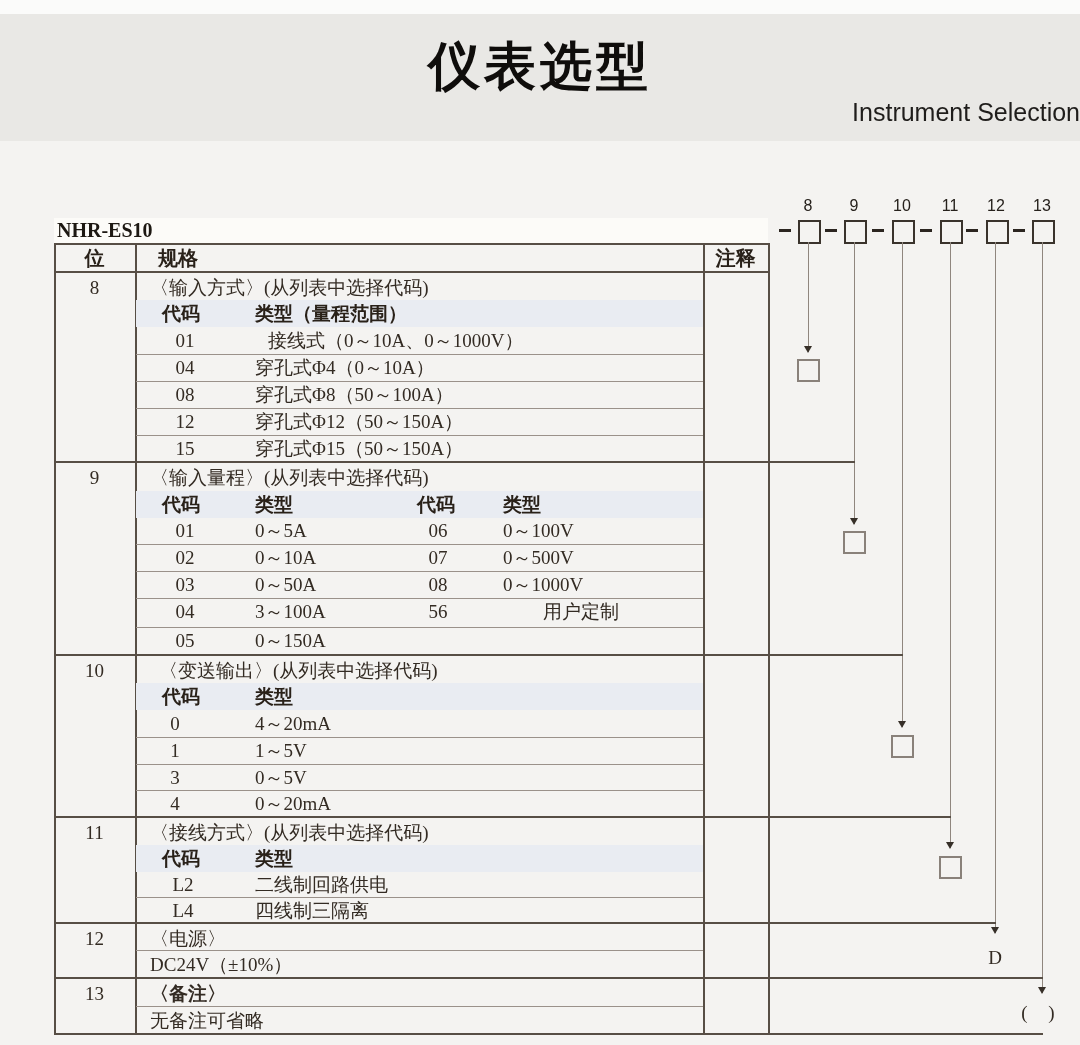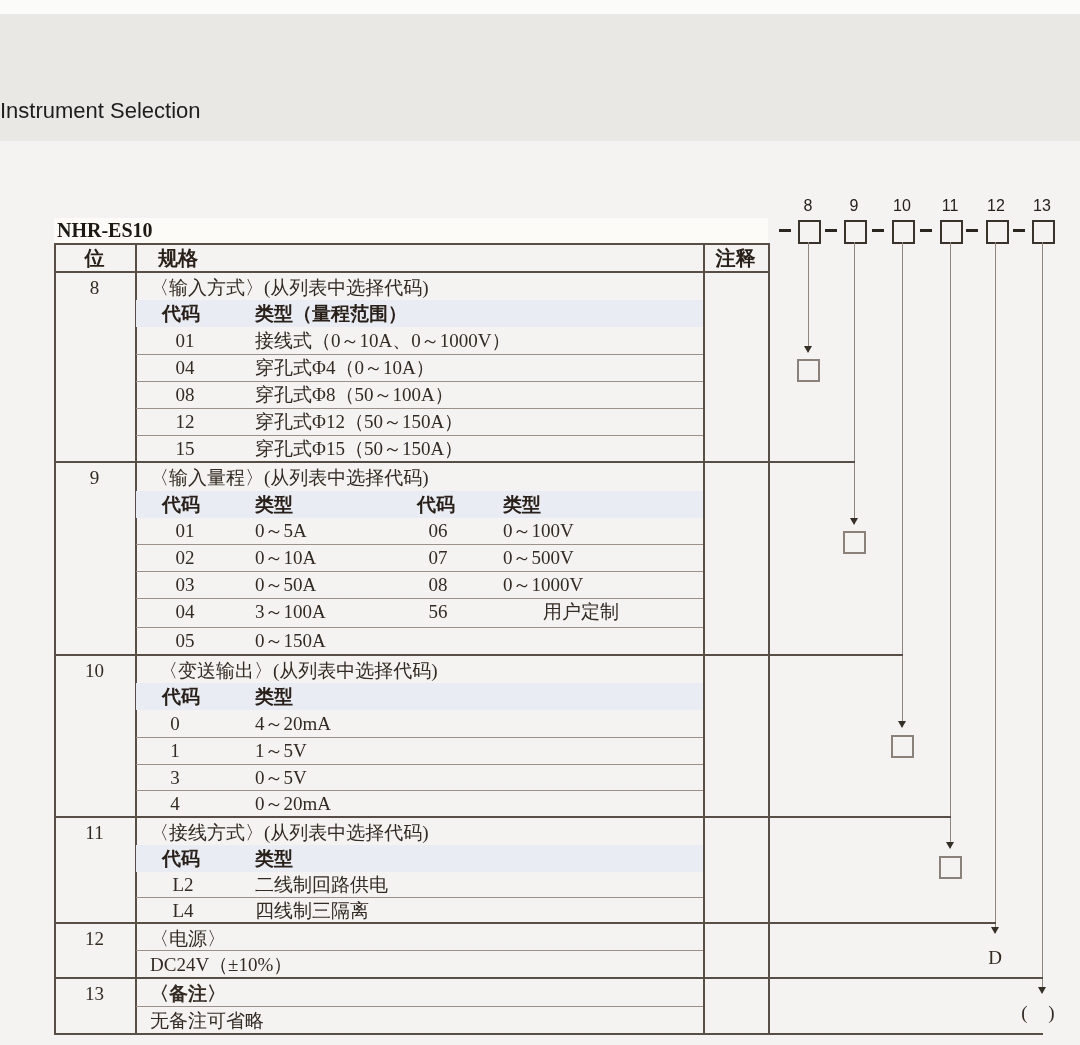--- a/index.html
+++ b/index.html
@@ -25,21 +25,23 @@
        border-right:4px solid transparent;border-top:7px solid #362f28;}
   .digit{position:absolute;width:30px;top:197px;font-size:16px;color:#26211c;text-align:center;
          font-family:"Liberation Sans","DejaVu Sans",sans-serif;}
 </style>
 </head>
 <body>
 
 <div class="abs" style="left:0;top:0;width:1080px;height:14px;background:#fbfbfa;"></div>
 
 <div class="abs" style="left:0;top:14px;width:1080px;height:127px;background:#e9e8e5;">
-  <div style="position:absolute;left:0;top:84px;width:1080px;text-align:left;font-size:22px;color:#1f1d1b;">Instrument Selection</div>
+  <div style="position:absolute;left:0;top:18px;width:1080px;text-align:center;font-size:52px;
+              font-weight:bold;letter-spacing:4px;color:#0f0d0b;">仪表选型</div>
+  <div style="position:absolute;left:0;top:84px;width:1080px;text-align:right;font-size:25px;color:#1f1d1b;">Instrument Selection</div>
 </div>
 
 <div class="abs" style="left:54px;top:218px;width:714px;height:25px;background:#fcfbf8;display:flex;
             justify-content:space-between;align-items:center;box-sizing:border-box;padding:0 3px;">
   <span style="font-family:'Liberation Serif','DejaVu Serif',serif;font-size:20px;font-weight:bold;color:#1d1812;white-space:nowrap;">NHR-ES10</span>
 </div>
 
 <span class="digit" style="left:793px;">8</span>
 <span class="digit" style="left:839px;">9</span>
 <span class="digit" style="left:887px;">10</span>
@@ -99,21 +101,21 @@
 <span class="bt ctr" style="left:54px;top:245px;width:81px;line-height:27px;font-size:20px;">位</span>
 <span class="bt" style="left:158px;top:245px;line-height:27px;font-size:20px;">规格</span>
 <span class="bt ctr" style="left:703px;top:245px;width:65px;line-height:27px;font-size:20px;border-radius:7px;">注释</span>
 
 <span class="ct ctr" style="left:54px;top:275px;width:81px;">8</span>
 <span class="ct" style="left:150px;top:275px;">〈输入方式〉(从列表中选择代码)</span>
 <div class="band" style="top:300px;height:27px;"></div>
 <span class="bt" style="left:162px;top:301px;">代码</span>
 <span class="bt" style="left:255px;top:301px;">类型（量程范围）</span>
 <span class="ct ctr" style="left:160px;top:328px;width:50px;">01</span>
-<span class="ct" style="left:255px;top:328px;">接线式（0～10A、0～1000V）</span>
+<span class="ct" style="left:268px;top:328px;">接线式（0～10A、0～1000V）</span>
 <div class="subline" style="top:354px;"></div>
 <span class="ct ctr" style="left:160px;top:355px;width:50px;">04</span>
 <span class="ct" style="left:255px;top:355px;">穿孔式Φ4（0～10A）</span>
 <div class="subline" style="top:381px;"></div>
 <span class="ct ctr" style="left:160px;top:382px;width:50px;">08</span>
 <span class="ct" style="left:255px;top:382px;">穿孔式Φ8（50～100A）</span>
 <div class="subline" style="top:408px;"></div>
 <span class="ct ctr" style="left:160px;top:409px;width:50px;">12</span>
 <span class="ct" style="left:255px;top:409px;">穿孔式Φ12（50～150A）</span>
 <div class="subline" style="top:435px;"></div>

